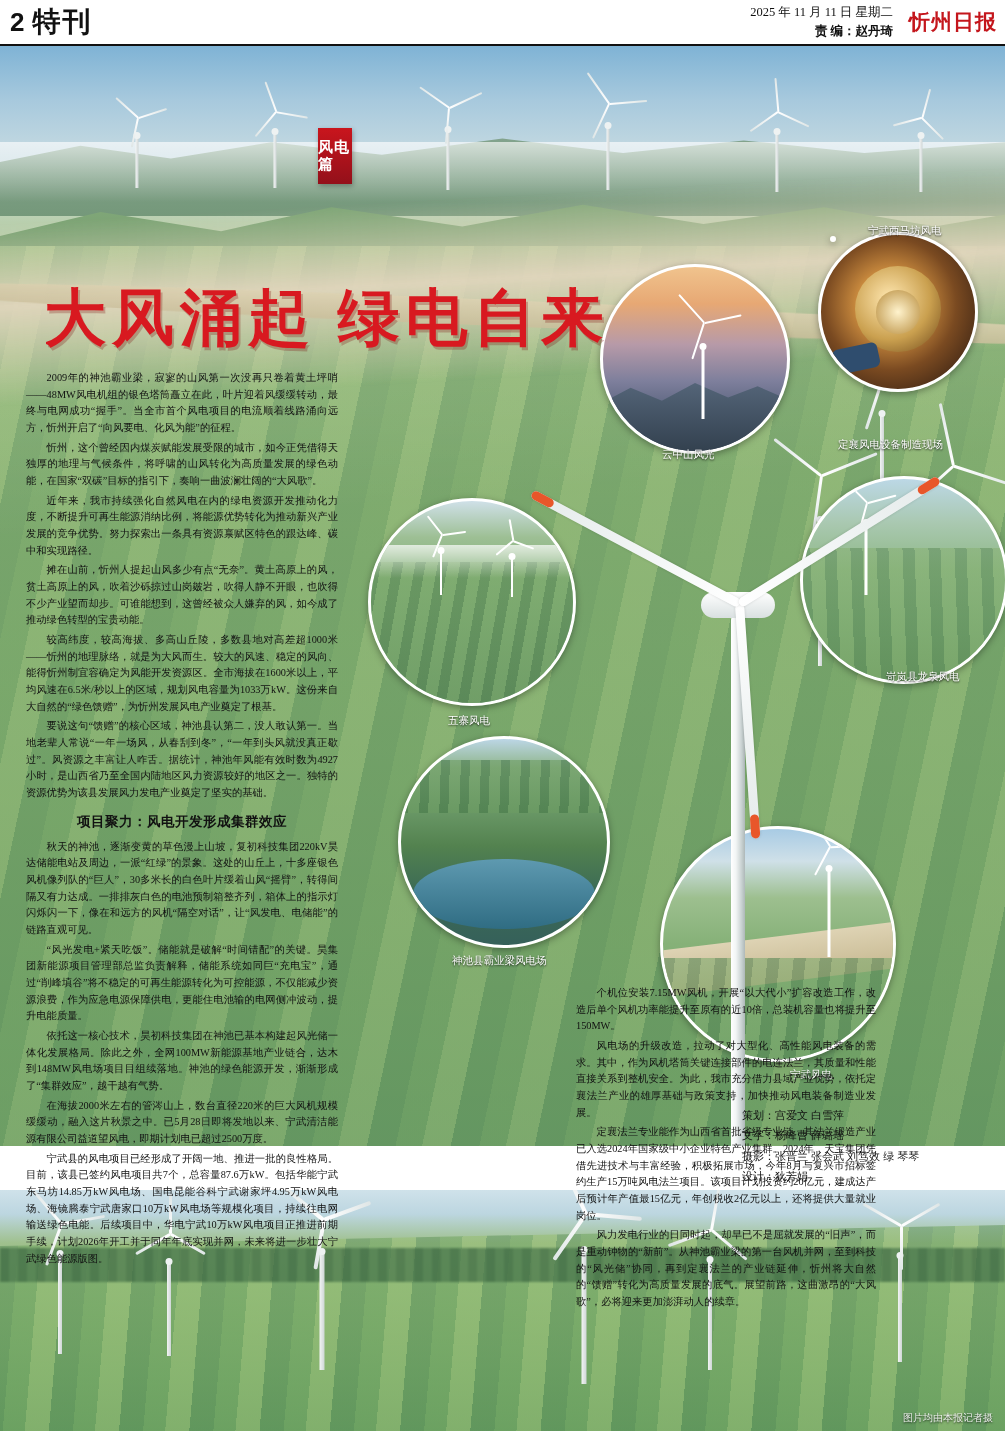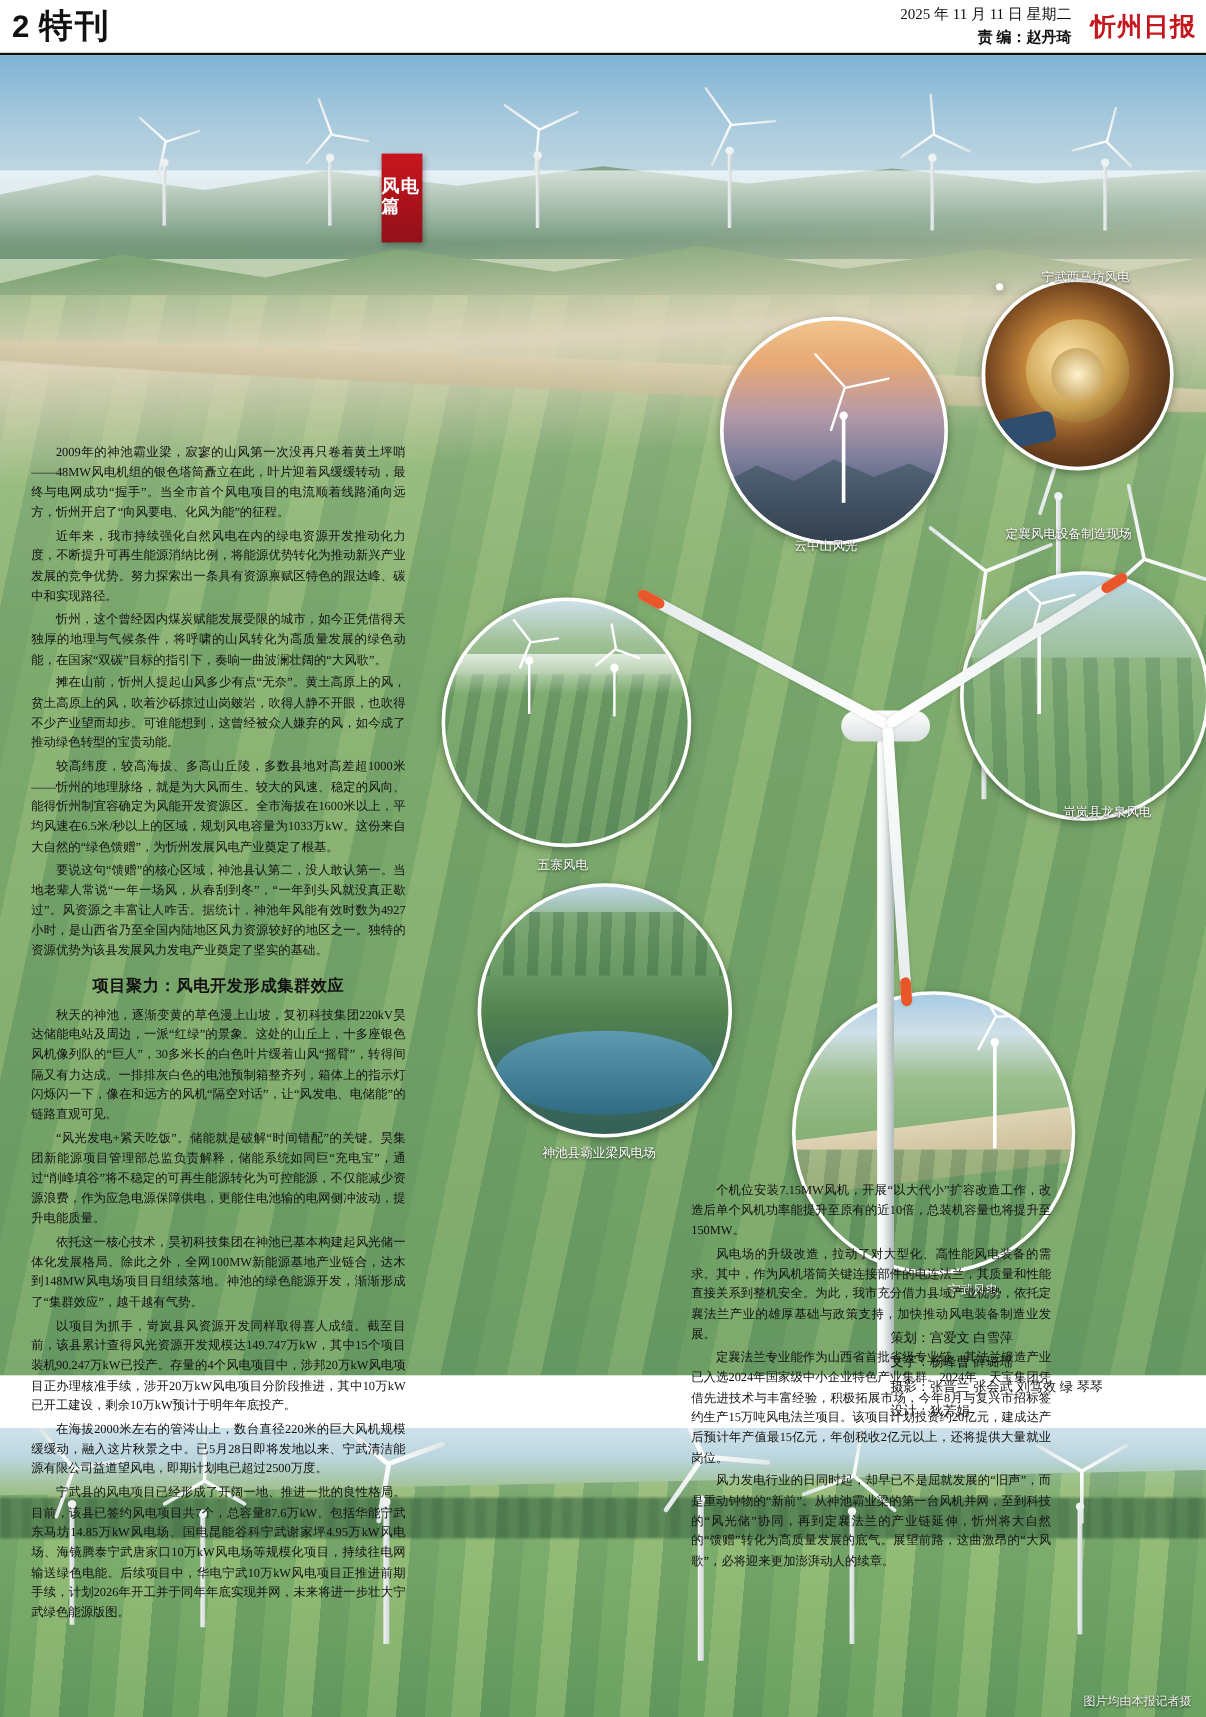--- a/index.html
+++ b/index.html
@@ -119,21 +119,21 @@
   .campaign-ribbon {
     position:absolute; right:-4px; top:-6px; width:62px; height:74px;
     background:
       repeating-linear-gradient(115deg, rgba(255,255,255,.25) 0 3px, rgba(255,255,255,0) 3px 9px),
       linear-gradient(160deg,#e8343b,#b31419);
     clip-path:polygon(20% 0,100% 0,100% 100%,52% 86%,0 100%);
     opacity:.95;
   }
   .sub-banner {
     position:absolute; left:318px; top:82px;
-    width:34px; height:74px;
+    width:34px; height:56px;
     background:linear-gradient(180deg,#c9151d,#93101a);
     color:#fff; font-size:15px; font-weight:bold;
     display:flex; flex-direction:column; align-items:center; justify-content:center;
     letter-spacing:1px; line-height:1.15;
     box-shadow:1px 2px 5px rgba(0,0,0,.3);
     z-index:7;
   }
 
   
   .headline {
@@ -358,20 +358,21 @@
   <div class="tb" style="left:800px;top:430px;width:40px;height:190px;">
     <div class="mast" style="height:142px;width:4px;"></div>
     <div class="hub" style="top:40px;"></div>
     <div class="blade" style="height:60px;width:3px;transform:rotate(8deg);"></div>
     <div class="blade" style="height:60px;width:3px;transform:rotate(128deg);"></div>
     <div class="blade" style="height:60px;width:3px;transform:rotate(248deg);"></div>
   </div>
 
   <div class="sub-banner">风电篇</div>
 
+  <div class="headline">大风涌起  绿电自来</div>
 
   <div class="photo-circle" style="left:600px;top:218px;width:190px;height:190px;
               background:linear-gradient(180deg,#f0c38d 0%, #e7a874 20%, #b79aa8 42%, #7e7f9c 62%, #55607a 80%, #3c4a5e 100%);">
     <div style="position:absolute;left:0;right:0;bottom:0;height:44%;background:linear-gradient(180deg,#5a6b80,#33414f);clip-path:polygon(0 40%,15% 22%,32% 38%,50% 16%,68% 34%,84% 20%,100% 36%,100% 100%,0 100%);"></div>
     <div class="tb" style="left:80px;top:56px;width:40px;height:96px;">
       <div class="mast" style="height:72px;width:3px;background:#fff;"></div>
       <div class="hub" style="top:20px;background:#fff;"></div>
       <div class="blade" style="height:38px;background:#fff;transform:rotate(18deg);"></div>
       <div class="blade" style="height:38px;background:#fff;transform:rotate(138deg);"></div>
       <div class="blade" style="height:38px;background:#fff;transform:rotate(258deg);"></div>
@@ -457,32 +458,31 @@
         <i></i>
       </div>
     <div class="bl" style="transform:rotate(238deg);">
         <i></i>
       </div>
   </div>
 </div>
 
 <div class="article">
   <p>2009年的神池霸业梁，寂寥的山风第一次没再只卷着黄土坪哨——48MW风电机组的银色塔筒矗立在此，叶片迎着风缓缓转动，最终与电网成功“握手”。当全市首个风电项目的电流顺着线路涌向远方，忻州开启了“向风要电、化风为能”的征程。</p>
+  <p>忻州，这个曾经因内煤炭赋能发展受限的城市，如今正凭借得天独厚的地理与气候条件，将呼啸的山风转化为高质量发展的绿色动能，在国家“双碳”目标的指引下，奏响一曲波澜壮阔的“大风歌”。</p>
   <p>近年来，我市持续强化自然风电在内的绿电资源开发推动化力度，不断提升可再生能源消纳比例，将能源优势转化为推动新兴产业发展的竞争优势。努力探索出一条具有资源禀赋区特色的跟达峰、碳中和实现路径。</p>
-  <p>忻州，这个曾经因内煤炭赋能发展受限的城市，如今正凭借得天独厚的地理与气候条件，将呼啸的山风转化为高质量发展的绿色动能，在国家“双碳”目标的指引下，奏响一曲波澜壮阔的“大风歌”。</p>
 
   <p>摊在山前，忻州人提起山风多少有点“无奈”。黄土高原上的风，贫土高原上的风，吹着沙砾掠过山岗皴岩，吹得人静不开眼，也吹得不少产业望而却步。可谁能想到，这曾经被众人嫌弃的风，如今成了推动绿色转型的宝贵动能。</p>
   <p>较高纬度，较高海拔、多高山丘陵，多数县地对高差超1000米——忻州的地理脉络，就是为大风而生。较大的风速、稳定的风向、能得忻州制宜容确定为风能开发资源区。全市海拔在1600米以上，平均风速在6.5米/秒以上的区域，规划风电容量为1033万kW。这份来自大自然的“绿色馈赠”，为忻州发展风电产业奠定了根基。</p>
   <p>要说这句“馈赠”的核心区域，神池县认第二，没人敢认第一。当地老辈人常说“一年一场风，从春刮到冬”，“一年到头风就没真正歇过”。风资源之丰富让人咋舌。据统计，神池年风能有效时数为4927小时，是山西省乃至全国内陆地区风力资源较好的地区之一。独特的资源优势为该县发展风力发电产业奠定了坚实的基础。</p>
 
   <div class="sub-head">项目聚力：风电开发形成集群效应</div>
   <p>秋天的神池，逐渐变黄的草色漫上山坡，复初科技集团220kV昊达储能电站及周边，一派“红绿”的景象。这处的山丘上，十多座银色风机像列队的“巨人”，30多米长的白色叶片缓着山风“摇臂”，转得间隔又有力达成。一排排灰白色的电池预制箱整齐列，箱体上的指示灯闪烁闪一下，像在和远方的风机“隔空对话”，让“风发电、电储能”的链路直观可见。</p>
   <p>“风光发电+紧天吃饭”。储能就是破解“时间错配”的关键。昊集团新能源项目管理部总监负责解释，储能系统如同巨“充电宝”，通过“削峰填谷”将不稳定的可再生能源转化为可控能源，不仅能减少资源浪费，作为应急电源保障供电，更能住电池输的电网侧冲波动，提升电能质量。</p>
   <p>依托这一核心技术，昊初科技集团在神池已基本构建起风光储一体化发展格局。除此之外，全网100MW新能源基地产业链合，达木到148MW风电场项目目组续落地。神池的绿色能源开发，渐渐形成了“集群效应”，越干越有气势。</p>
-  <p>以项目为抓手，岢岚县风资源开发同样取得喜人成绩。截至目前，该县累计查得风光资源开发规模达149.747万kW，其中15个项目装机90.247万kW已投产。存量的4个风电项目中，涉邦20万kW风电项目正办理核准手续，涉开20万kW风电项目分阶段推进，其中10万kW已开工建设，剩余10万kW预计于明年年底投产。</p>
   <p>在海拔2000米左右的管涔山上，数台直径220米的巨大风机规模缓缓动，融入这片秋景之中。已5月28日即将发地以来、宁武清洁能源有限公司益道望风电，即期计划电已超过2500万度。</p>
   <p>宁武县的风电项目已经形成了开阔一地、推进一批的良性格局。目前，该县已签约风电项目共7个，总容量87.6万kW。包括华能宁武东马坊14.85万kW风电场、国电昆能谷科宁武谢家坪4.95万kW风电场、海镜腾泰宁武唐家口10万kW风电场等规模化项目，持续往电网输送绿色电能。后续项目中，华电宁武10万kW风电项目正推进前期手续，计划2026年开工并于同年年底实现并网，未来将进一步壮大宁武绿色能源版图。</p>
 
 </div>
 
 <div class="article2">
   <p>个机位安装7.15MW风机，开展“以大代小”扩容改造工作，改造后单个风机功率能提升至原有的近10倍，总装机容量也将提升至150MW。</p>
   <p>风电场的升级改造，拉动了对大型化、高性能风电装备的需求。其中，作为风机塔筒关键连接部件的电连法兰，其质量和性能直接关系到整机安全。为此，我市充分借力县域产业优势，依托定襄法兰产业的雄厚基础与政策支持，加快推动风电装备制造业发展。</p>
   <p>定襄法兰专业能作为山西省首批省级专业链，其法兰锻造产业已入选2024年国家级中小企业特色产业集群。2024年，天宝集团凭借先进技术与丰富经验，积极拓展市场，今年8月与复兴市招标签约生产15万吨风电法兰项目。该项目计划投资约20亿元，建成达产后预计年产值最15亿元，年创税收2亿元以上，还将提供大量就业岗位。</p>
   <p>风力发电行业的日同时起，却早已不是屈就发展的“旧声”，而是重动钟物的“新前”。从神池霸业梁的第一台风机并网，至到科技的“风光储”协同，再到定襄法兰的产业链延伸，忻州将大自然的“馈赠”转化为高质量发展的底气。展望前路，这曲激昂的“大风歌”，必将迎来更加澎湃动人的续章。</p>

